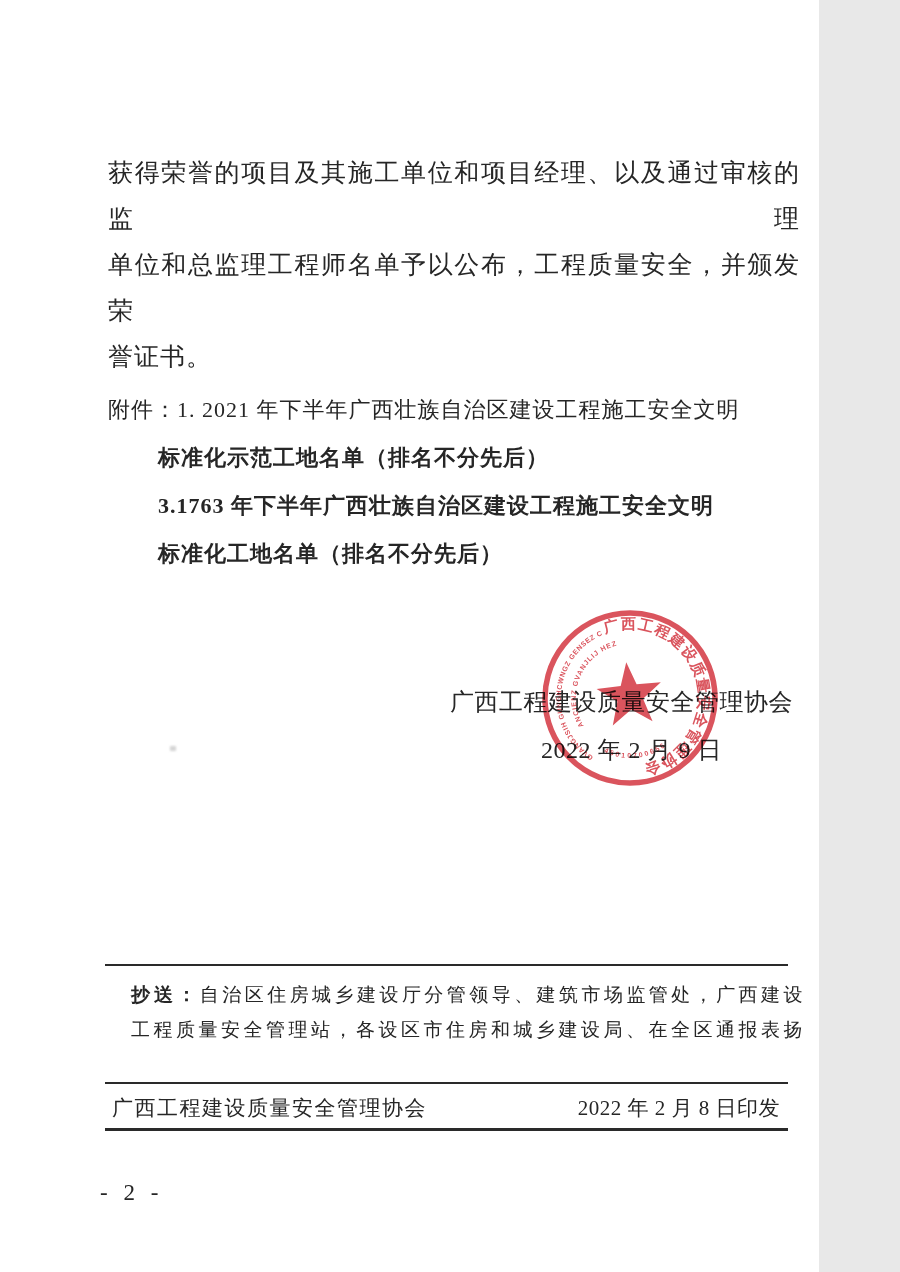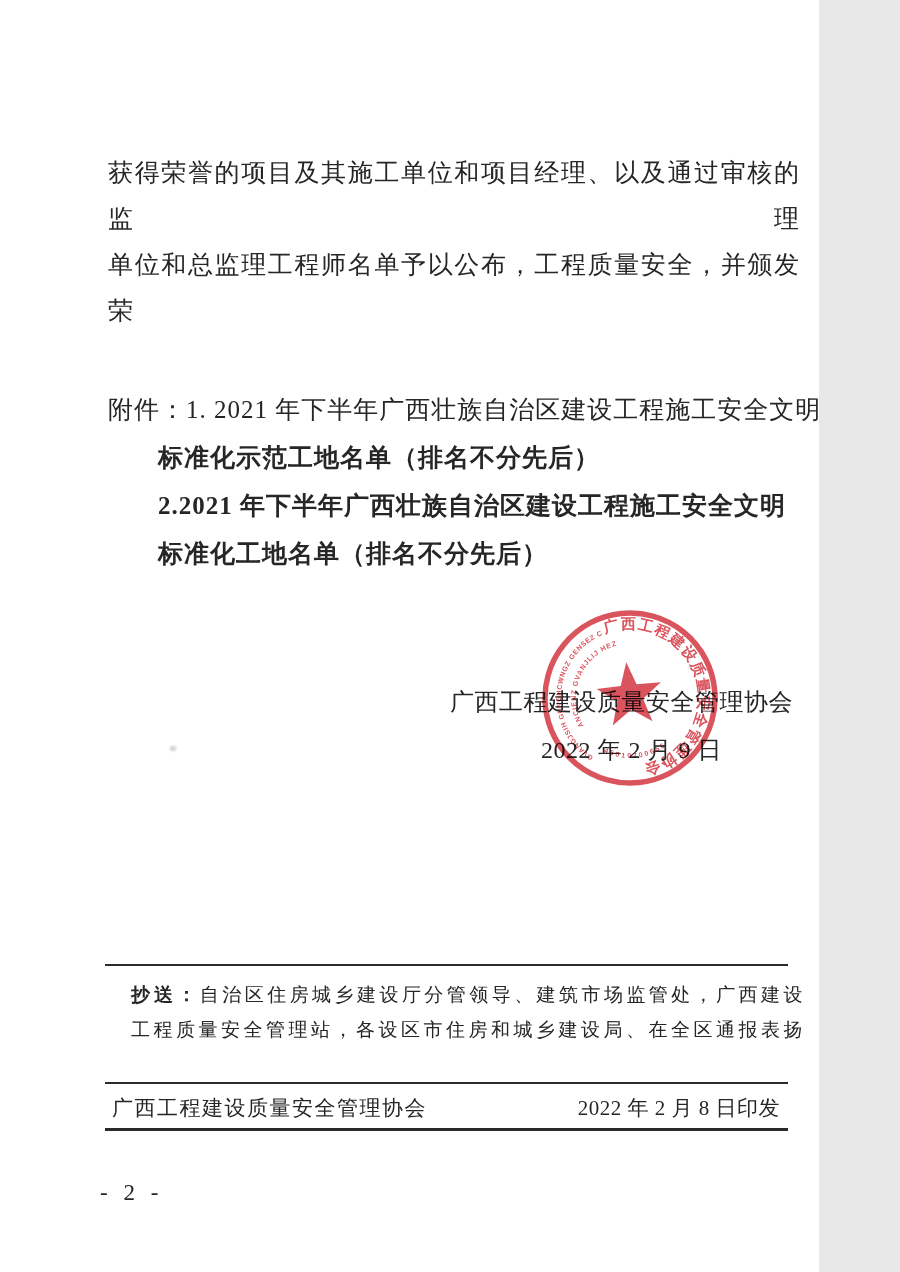--- a/index.html
+++ b/index.html
@@ -13,21 +13,21 @@
   }
   
   .body-par{
     position:absolute;left:108px;top:150px;width:692px;
     font-size:25px;line-height:46px;letter-spacing:1px;
   }
   .jline{text-align:justify;text-align-last:justify;}
   
   .attachments{
     position:absolute;left:108px;top:386px;width:720px;
-    font-size:25px;line-height:48px;letter-spacing:1px;
+    font-size:22px;line-height:48px;letter-spacing:1px;
   }
   .att-cont{padding-left:50px;font-weight:bold;}
   
   .sig-org{
     position:absolute;left:400px;top:686px;width:393px;
     font-size:24px;letter-spacing:0.5px;text-align:right;white-space:nowrap;
   }
   .sig-date{
     position:absolute;left:468px;top:734px;width:327px;
     font-size:24px;letter-spacing:0.5px;text-align:center;white-space:nowrap;
@@ -70,28 +70,29 @@
   }
 </style>
 </head>
 <body>
 
 <div class="page">
 
   <div class="body-par">
     <div class="jline">获得荣誉的项目及其施工单位和项目经理、以及通过审核的监理</div>
     <div class="jline">单位和总监理工程师名单予以公布，工程质量安全，并颁发荣</div>
+    <div>誉证书。</div>
   </div>
 
   <div class="attachments">
     <div>
       <span class="att-label">附件：</span><span>1. 2021 年下半年广西壮族自治区建设工程施工安全文明</span>
     </div>
     <div class="att-cont">标准化示范工地名单（排名不分先后）</div>
-    <div class="att-cont">2.2021 年下半年广西壮族自治区建设工程施工安全文明</div>
+    <div class="att-cont">3.1763 年下半年广西壮族自治区建设工程施工安全文明</div>
     <div class="att-cont">标准化工地名单（排名不分先后）</div>
   </div>
 
   <div class="sig-org">广西工程建设质量安全管理协会</div>
   <div class="sig-date">2022 年 2 月 9 日</div>
 
   <svg class="seal" viewBox="0 0 180 180" width="180" height="180">
     <g transform="rotate(-6 90 90)">
       <circle cx="90" cy="90" r="85" fill="none" stroke="#d6414b" stroke-width="5.5"></circle>
       <defs>

